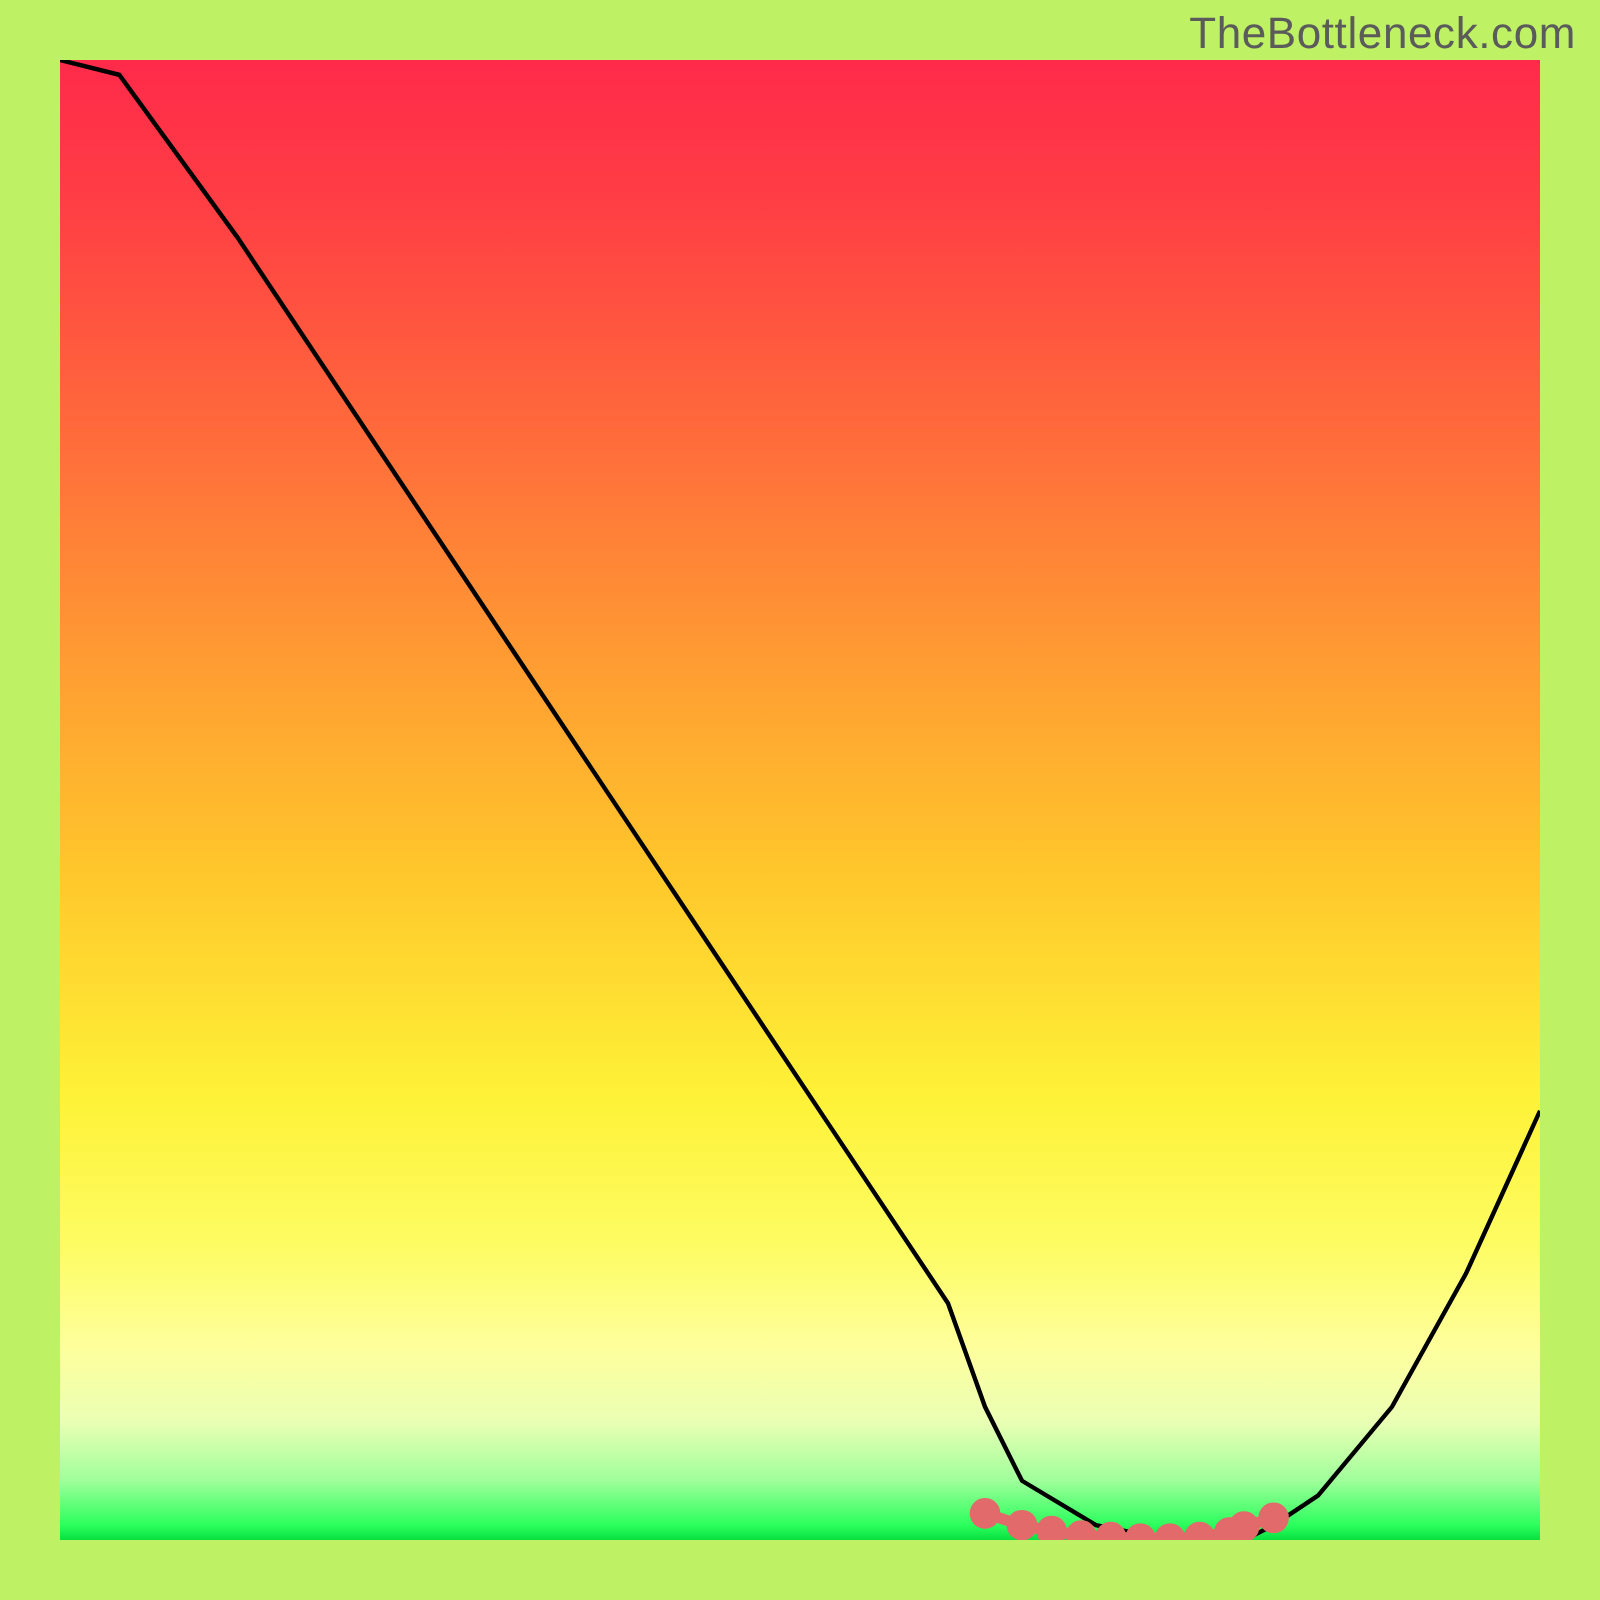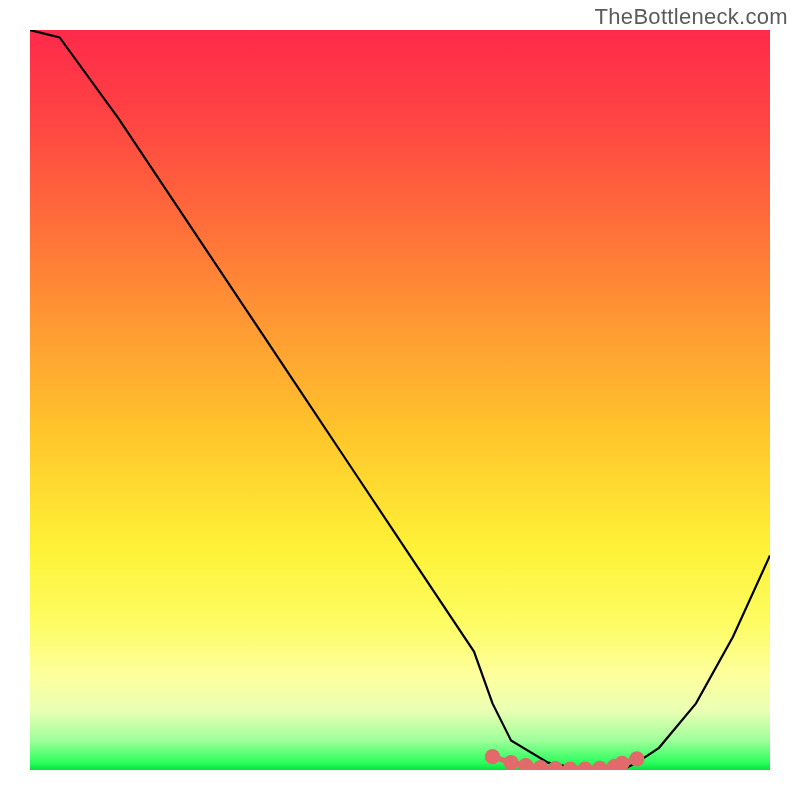--- a/index.html
+++ b/index.html
@@ -8,21 +8,21 @@
     width: 800px;
     height: 800px;
     background: #000;
     overflow: hidden;
     font-family: Arial, Helvetica, sans-serif;
   }
   .frame {
     position: relative;
     width: 800px;
     height: 800px;
-    background: #ffffff;
+    background: #bef264;
   }
   .watermark {
     position: absolute;
     top: 4px;
     right: 12px;
     color: #5b5b5b;
     font-size: 22px;
     font-weight: 400;
     letter-spacing: 0.3px;
     z-index: 10;

